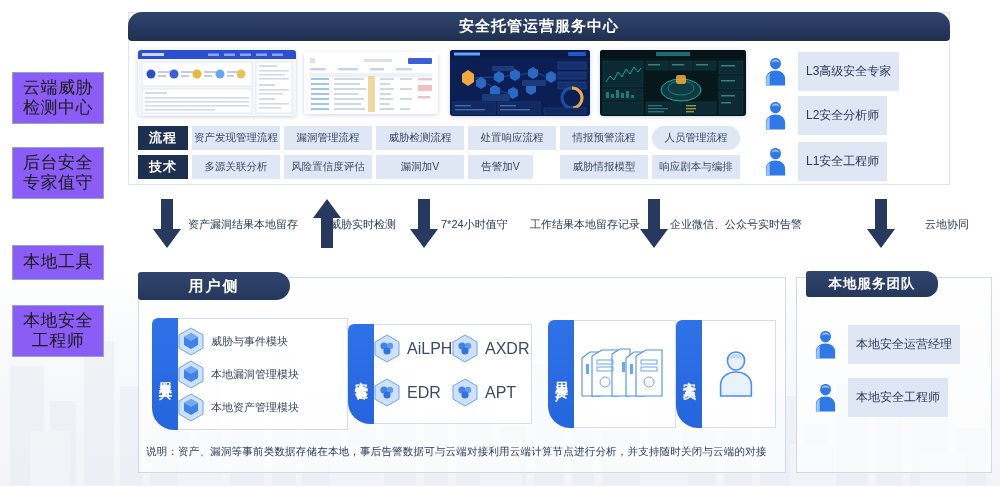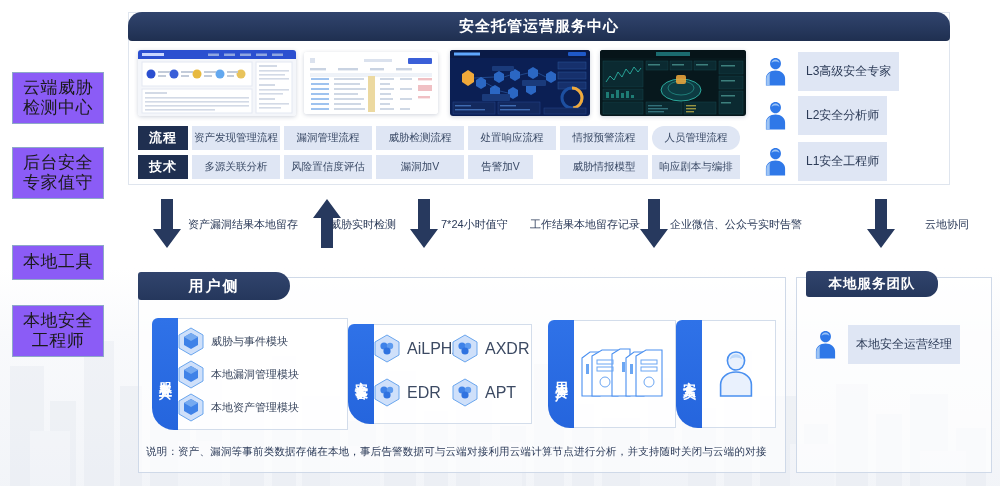--- a/index.html
+++ b/index.html
@@ -667,14 +667,25 @@
     <svg class="person-icon" viewBox="0 0 27 33">
       <path d="M13.5 3c3.2 0 5.4 2.3 5.4 5.4 0 3.2-2.2 5.8-5.4 5.8S8.1 11.6 8.1 8.4C8.1 5.3 10.3 3 13.5 3z" fill="#2f78e8"></path>
       <path d="M13.5 15.6c5.4 0 9.6 3.3 9.6 8v6.8H3.9v-6.8c0-4.7 4.2-8 9.6-8z" fill="#2f78e8"></path>
       <path d="M13.5 4.6c-2.1 0-3.6 1.4-3.9 3.4.9-.9 2.3-1.4 3.9-1.4 1.6 0 3 .5 3.9 1.4-.3-2-1.8-3.4-3.9-3.4z" fill="#9dc4f5"></path>
       <path d="M8.5 17.6c-2.6 1.3-4.2 3.5-4.2 6v6.8h3.4V20c0-.9.3-1.7.8-2.4z" fill="#9dc4f5"></path>
     </svg>
     <div class="staff-label">
       <span>本地安全运营经理</span>
     </div>
   </div>
+  <div class="staff-row" style="left:812px; top:378px;">
+    <svg class="person-icon" viewBox="0 0 27 33">
+      <path d="M13.5 3c3.2 0 5.4 2.3 5.4 5.4 0 3.2-2.2 5.8-5.4 5.8S8.1 11.6 8.1 8.4C8.1 5.3 10.3 3 13.5 3z" fill="#2f78e8"></path>
+      <path d="M13.5 15.6c5.4 0 9.6 3.3 9.6 8v6.8H3.9v-6.8c0-4.7 4.2-8 9.6-8z" fill="#2f78e8"></path>
+      <path d="M13.5 4.6c-2.1 0-3.6 1.4-3.9 3.4.9-.9 2.3-1.4 3.9-1.4 1.6 0 3 .5 3.9 1.4-.3-2-1.8-3.4-3.9-3.4z" fill="#9dc4f5"></path>
+      <path d="M8.5 17.6c-2.6 1.3-4.2 3.5-4.2 6v6.8h3.4V20c0-.9.3-1.7.8-2.4z" fill="#9dc4f5"></path>
+    </svg>
+    <div class="staff-label">
+      <span>本地安全工程师</span>
+    </div>
+  </div>
 
 </div>
 
 </body></html>

